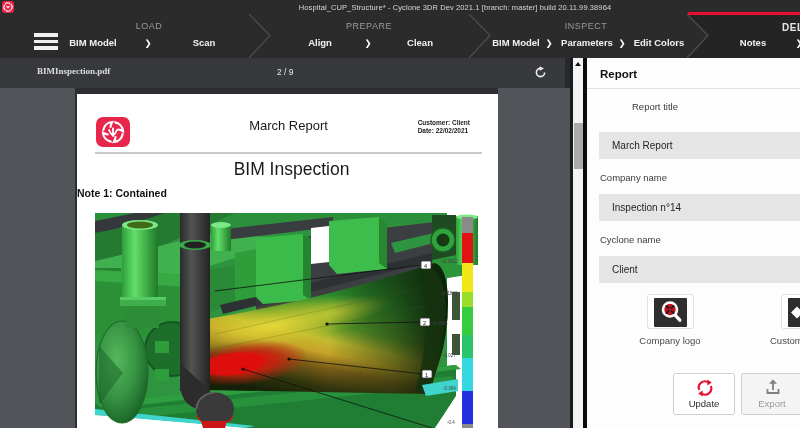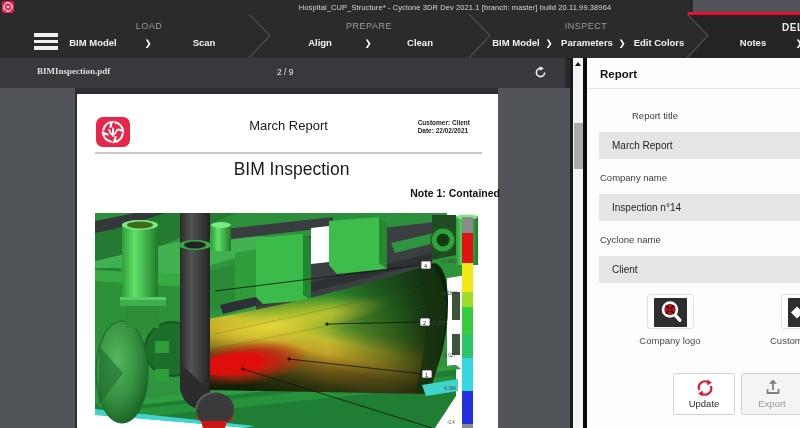--- a/index.html
+++ b/index.html
@@ -1,20 +1,20 @@
 <!DOCTYPE html>
 <html><head>
 <meta charset="utf-8">
 <style>
   * { margin:0; padding:0; box-sizing:border-box; }
   html,body { width:800px; height:428px; overflow:hidden; background:#515458; font-family:"Liberation Sans", sans-serif; }
   .abs { position:absolute; }
   #stage { position:relative; width:800px; height:428px; overflow:hidden; }
   
-  #titlebar { left:0; top:0; width:693px; height:14px; background:#2b2b2b; }
+  #titlebar { left:0; top:0; width:800px; height:14px; background:#2b2b2b; }
   #titletext { left:110px; top:2.5px; width:690px; text-align:center; font-size:7.5px; color:#d8d8d8; letter-spacing:0.1px; }
   
   #ribbon { left:0; top:14px; width:800px; height:44px; background:#2b2b2b; }
   .rtitle { top:7px; font-size:9px; color:#9b9b9b; letter-spacing:0.5px; transform:translateX(-50%); white-space:nowrap; }
   .ritem { top:23px; font-size:9.5px; font-weight:700; color:#f2f2f2; transform:translateX(-50%); white-space:nowrap; }
   .rchev { top:23.5px; font-size:8.5px; font-weight:400; color:#ffffff; transform:translateX(-50%); }
   #redline { left:688px; top:12px; width:112px; height:2.5px; background:#e8102e; z-index:5; }
   #burger div { position:absolute; left:34px; width:24px; height:3.5px; background:#f0f0f0; }
   
   #pdfbar { left:0; top:58px; width:570px; height:30px; background:#37393c; }
@@ -118,21 +118,21 @@
         <g stroke="#fff" stroke-width="1.9" fill="none" stroke-linecap="round">
           <path d="M17 11.5 L17 18.5"></path>
           <path d="M13 13 Q14.5 16.5 17 18.5"></path>
           <path d="M21 13 Q19.5 16.5 17 18.5"></path>
         </g>
       </svg>
       <div class="abs" style="left:0;top:24px;width:423px;text-align:center;font-size:13px;color:#1a1a1a;">March Report</div>
       <div class="abs" style="right:28px;top:25px;font-size:6.5px;font-weight:700;color:#222;line-height:7.5px;text-align:left;">Customer: Client<br>Date: 22/02/2021</div>
       <div class="abs" style="left:18px;top:58px;width:387px;height:1.5px;background:#c9c9c9;"></div>
       <div class="abs" style="left:0;top:65px;width:423px;text-align:center;font-size:17.5px;color:#1a1a1a;padding-left:6px;">BIM Inspection</div>
-      <div class="abs" style="left:0;top:93px;width:423px;text-align:right;font-size:10.5px;font-weight:700;color:#111;">Note 1: Contained</div>
+      <div class="abs" style="left:0;top:93px;width:423px;text-align:left;font-size:10.5px;font-weight:700;color:#111;">Note 1: Contained</div>
 
       <svg class="abs" style="left:18px;top:119px" width="384" height="215" viewBox="0 0 384 215">
         <defs>
           <linearGradient id="tankg" x1="250" y1="50" x2="218" y2="190" gradientUnits="userSpaceOnUse">
             <stop offset="0" stop-color="#1d6323"></stop>
             <stop offset="0.25" stop-color="#2e8c2c"></stop>
             <stop offset="0.44" stop-color="#5d9e2a"></stop>
             <stop offset="0.55" stop-color="#c2bc30"></stop>
             <stop offset="0.64" stop-color="#c7a428"></stop>
             <stop offset="0.74" stop-color="#7c5e18"></stop>
@@ -305,21 +305,21 @@
     <div class="abs" id="scrollline"></div>
     <div class="abs" id="scrolltrack"></div>
     <div class="abs" id="scrollthumb"></div>
     <div class="abs" style="left:10px;top:4px;width:0;height:0;border-left:3.5px solid transparent;border-right:3.5px solid transparent;border-bottom:4.5px solid #111;"></div>
   </div>
   <div class="abs" id="panelborder"></div>
 
   <div class="abs" id="panel">
     <div class="abs" style="left:13px;top:10px;font-size:11.5px;font-weight:700;color:#111;">Report</div>
     <div class="abs" style="left:0px;top:30px;width:213px;height:1px;background:#e2e2e2;"></div>
-    <div class="abs plabel" style="top:52px;padding-left:32px;">Report title</div>
+    <div class="abs plabel" style="top:43px;padding-left:32px;">Report title</div>
     <div class="abs pinput" style="top:74px;">March Report</div>
     <div class="abs plabel" style="top:114px;">Company name</div>
     <div class="abs pinput" style="top:136px;">Inspection n°14</div>
     <div class="abs plabel" style="top:176px;">Cyclone name</div>
     <div class="abs pinput" style="top:198px;">Client</div>
 
     <div class="abs btnbig" style="left:60px;top:236px;">
       <div class="btnico">
         <svg width="33" height="29" viewBox="0 0 33 29" style="position:absolute;left:0;top:0">
           <circle cx="16" cy="11.5" r="7" fill="#c8101f" stroke="#fff" stroke-width="2.6"></circle>

